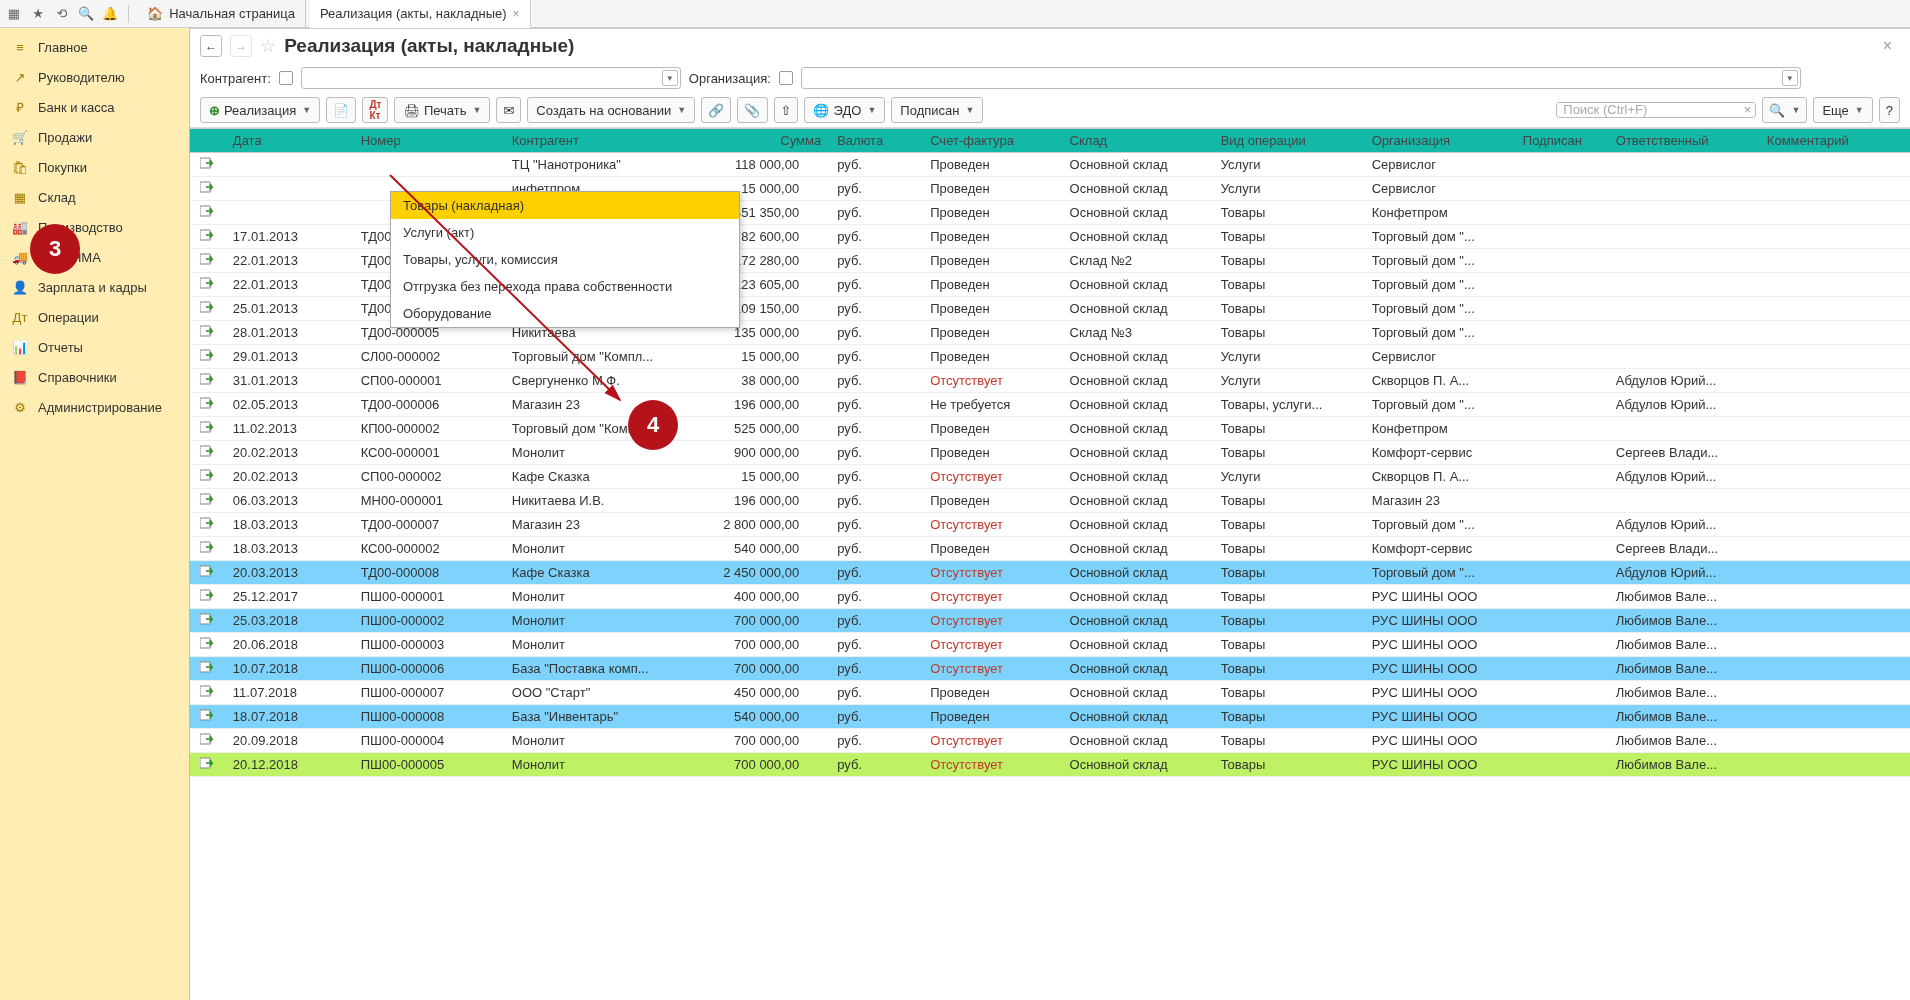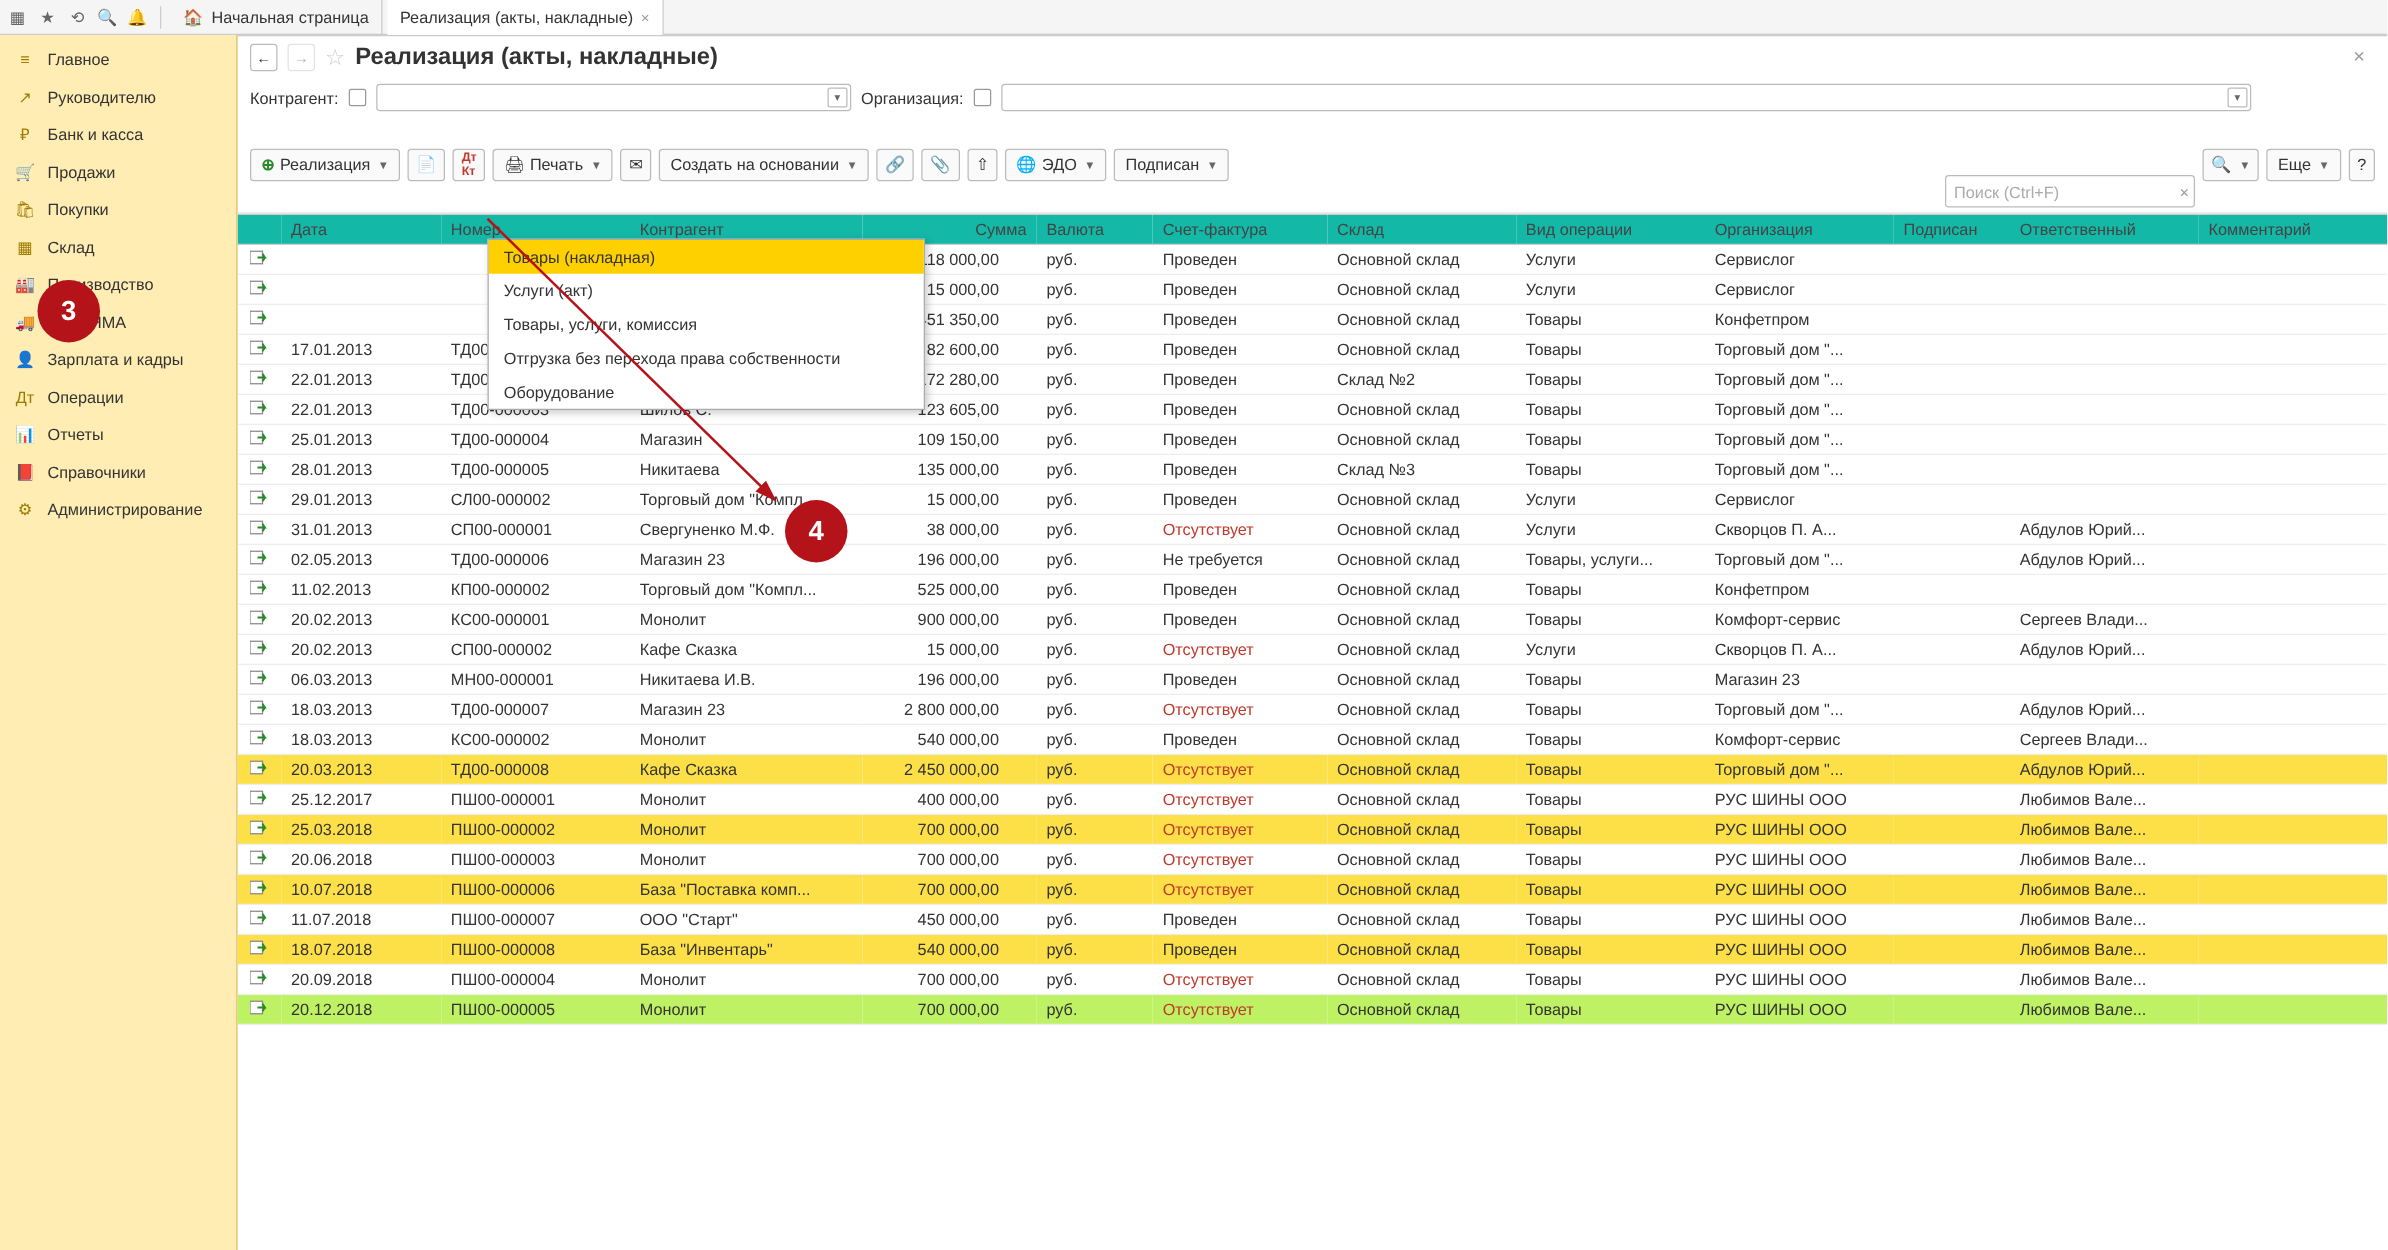--- a/index.html
+++ b/index.html
@@ -27,31 +27,31 @@
 .filter-input.w1 { width: 380px; }
 .filter-input.w2 { width: 1000px; }
 .dd { position: absolute; right: 2px; top: 2px; width: 16px; height: 16px; border: 1px solid #bbb; border-radius: 2px; display: flex; align-items: center; justify-content: center; font-size: 9px; color: #666; }
 .check { width: 14px; height: 14px; border: 1px solid #999; border-radius: 2px; display: inline-block; }
 .toolbar { display: flex; align-items: center; padding: 4px 10px; gap: 6px; border-bottom: 1px solid #ddd; }
 .btn { border: 1px solid #bbb; border-radius: 3px; background: #fafafa; height: 26px; display: flex; align-items: center; padding: 0 8px; cursor: pointer; gap: 4px; font-size: 13px; }
 .btn.icon-only { padding: 0 6px; }
 .btn .plus-icon { color: #2a8a2a; font-weight: bold; }
 .btn .arrow { font-size: 9px; color: #666; margin-left: 2px; }
 .toolbar-spacer { flex: 1; }
-.search-box { border: 1px solid #bbb; border-radius: 3px; height: 26px; width: 200px; padding: 0 6px; display: flex; align-items: center; color: #aaa; position: relative; margin-top: 43px; }
+.search-box { border: 1px solid #bbb; border-radius: 3px; height: 16px; width: 200px; padding: 0 6px; display: flex; align-items: flex-end; color: #aaa; position: relative; }
 .search-box .xclr { position: absolute; right: 4px; color: #999; cursor: pointer; }
 .dropdown-menu { position: absolute; left: 200px; top: 162px; width: 350px; background: #fff; border: 1px solid #aaa; box-shadow: 2px 2px 6px rgba(0,0,0,0.2); z-index: 100; }
 .dropdown-item { padding: 6px 12px; cursor: pointer; }
 .dropdown-item.highlight { background: #ffd000; }
 .table-wrap { flex: 1; overflow: auto; }
 table { border-collapse: collapse; width: 100%; }
 th, td { text-align: left; padding: 4px 8px; white-space: nowrap; font-size: 13px; height: 23px; }
 th { border-bottom: 1px solid #ccc; border-top: 1px solid #ccc; background: #14b8a6; font-weight: normal; color: #444; }
 tbody tr { border-bottom: 1px solid #eee; }
-tbody tr.pink { background: #fde047; }
+tbody tr.pink { background: #7dd3fc; }
 tbody tr.yellow { background: #bef264; }
 .c-sum { text-align: right; padding-right: 30px; }
 .c-absent { color: #c0392b; }
 .badge { position: absolute; width: 50px; height: 50px; border-radius: 50%; background: #b5131a; color: #fff; display: flex; align-items: center; justify-content: center; font-size: 22px; font-weight: bold; z-index: 200; }
 .badge3 { left: 30px; top: 224px; }
 .badge4 { left: 628px; top: 400px; }
 svg.arrow-line { position: absolute; left: 0; top: 0; z-index: 150; pointer-events: none; }
 .col-icon { width: 30px; text-align: center; }
 </style>
 </head>

